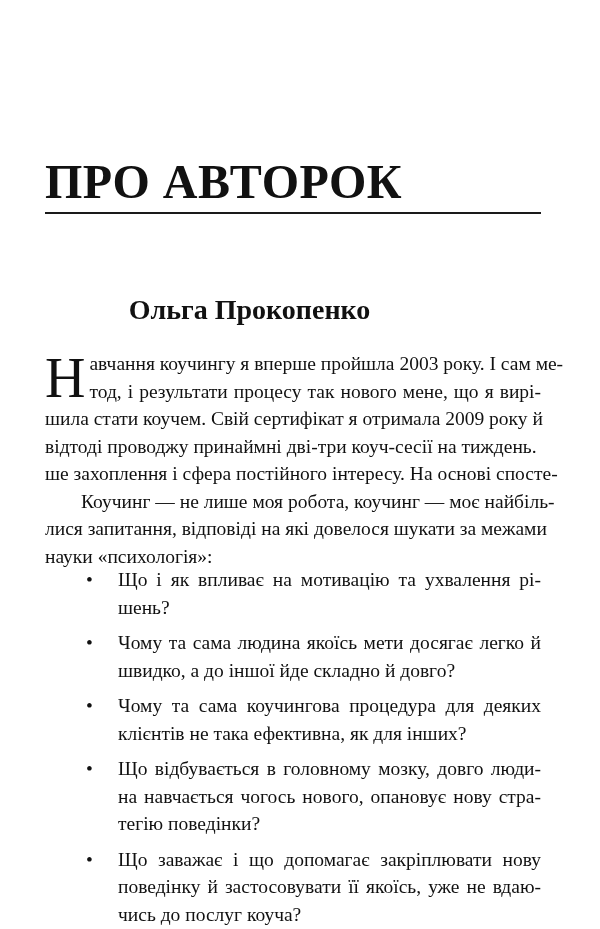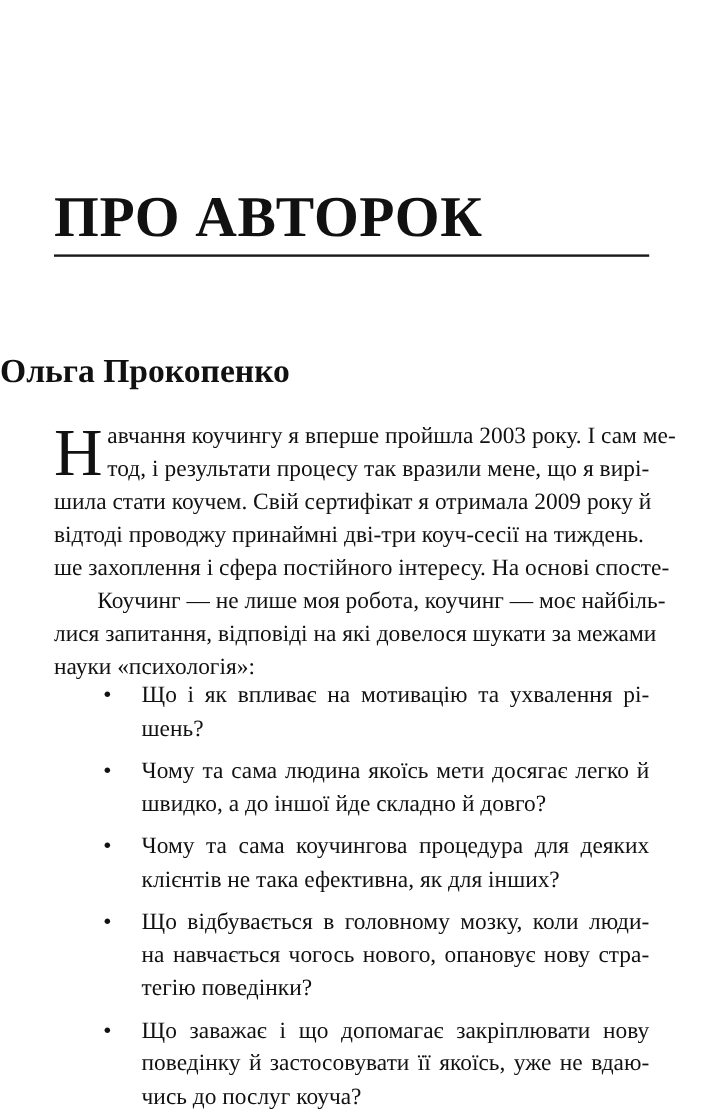--- a/index.html
+++ b/index.html
@@ -10,21 +10,21 @@
   }
   .chapter-title {
     position: absolute; left: 45px; top: 158px;
     font-size: 48px; font-weight: bold; letter-spacing: 0.5px;
     margin: 0; line-height: 1;
   }
   .rule {
     position: absolute; left: 45px; top: 212px; width: 496px; height: 2px; background: #1a1a1a;
   }
   .author-name {
-    position: absolute; left: 0; width: 499px; top: 296px; 
+    position: absolute; left: 0; width: 499px; top: 296px; text-align: center;
     font-size: 28px; font-weight: bold; margin: 0; line-height: 1;
   }
   .body-text {
     position: absolute; left: 45px; width: 496px; top: 350px;
     font-size: 19.5px; line-height: 27.5px; text-align: justify;
   }
   .line { display: block; white-space: nowrap; text-align: justify; text-align-last: justify; }
   .line.last { text-align-last: left; }
   .dropcap {
     float: left; font-size: 56px; line-height: 48px; margin: 4px 4px 0 0;
@@ -38,21 +38,21 @@
 <body>
 
 <h1 class="chapter-title">ПРО АВТОРОК</h1>
 <div class="rule"></div>
 <h2 class="author-name">Ольга Прокопенко</h2>
 
 <div class="body-text">
   <div>
     <span class="dropcap">Н</span>
     <span class="line">авчання коучингу я вперше пройшла 2003 року. І сам ме-</span>
-    <span class="line">тод, і результати процесу так вразили мене, що я вирі-</span>
+    <span class="line">тод, і результати процесу так нового мене, що я вирі-</span>
     <span class="line">шила стати коучем. Свій сертифікат я отримала 2009 року й</span>
     <span class="line last">відтоді проводжу принаймні дві-три коуч-сесії на тиждень.</span>
   </div>
   <div>
     <span class="line">ше захоплення і сфера постійного інтересу. На основі спосте-</span>
     <span class="line indent">Коучинг — не лише моя робота, коучинг — моє найбіль-</span>
     <span class="line">лися запитання, відповіді на які довелося шукати за межами</span>
     <span class="line last">науки «психологія»:</span>
   </div>
 </div>
@@ -68,21 +68,21 @@
     <span class="line">Чому та сама людина якоїсь мети досягає легко й</span>
     <span class="line last">швидко, а до іншої йде складно й довго?</span>
   </li>
   <li class="bullet">
     <span class="bullet-dot">•</span>
     <span class="line">Чому та сама коучингова процедура для деяких</span>
     <span class="line last">клієнтів не така ефективна, як для інших?</span>
   </li>
   <li class="bullet">
     <span class="bullet-dot">•</span>
-    <span class="line">Що відбувається в головному мозку, коли люди-</span>
+    <span class="line">Що відбувається в головному мозку, довго люди-</span>
     <span class="line">на навчається чогось нового, опановує нову стра-</span>
     <span class="line last">тегію поведінки?</span>
   </li>
   <li class="bullet">
     <span class="bullet-dot">•</span>
     <span class="line">Що заважає і що допомагає закріплювати нову</span>
     <span class="line">поведінку й застосовувати її якоїсь, уже не вдаю-</span>
     <span class="line last">чись до послуг коуча?</span>
   </li>
 </ul>

